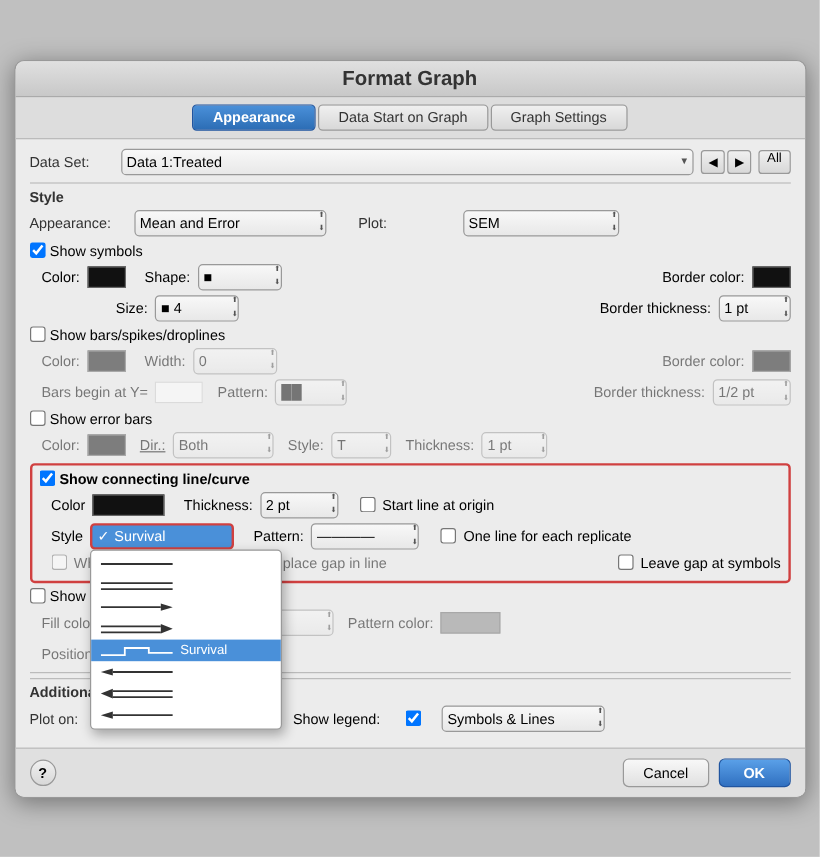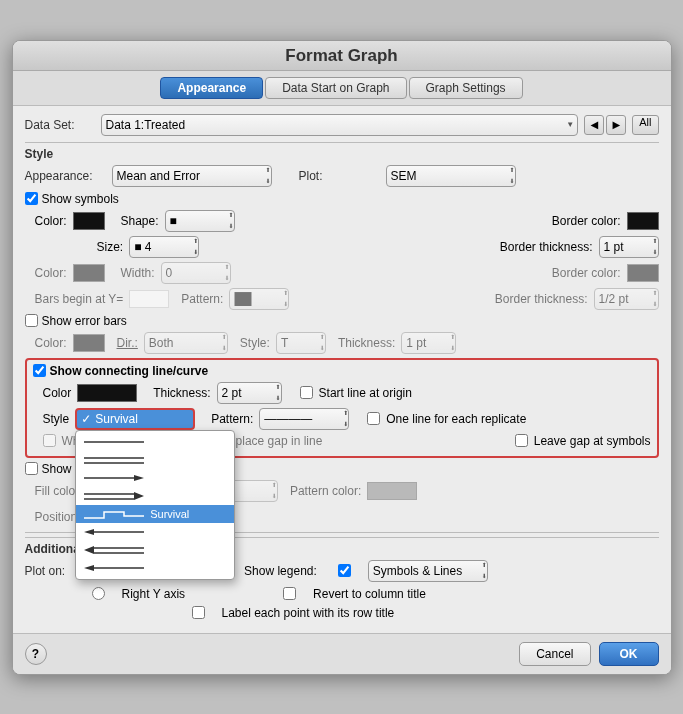--- a/index.html
+++ b/index.html
@@ -372,20 +372,24 @@
         </select>
       </div>
       <span style="margin-left:auto;">Border thickness:</span>
       <div class="inline-select">
         <select style="width:60px;">
           <option>1 pt</option>
         </select>
       </div>
     </div>
 
+    <div class="checkbox-row">
+      <input type="checkbox" style="">
+      <span>Show bars/spikes/droplines</span>
+    </div>
     <div class="sub-row disabled">
       <span>Color:</span>
       <div class="color-swatch"></div>
       <span style="margin-left:10px;">Width:</span>
       <div class="inline-select">
         <select style="width:70px;">
           <option>0</option>
         </select>
       </div>
       <span style="margin-left:auto;">Border color:</span>
@@ -561,37 +565,24 @@
 
     <div class="section-label">Additional options</div>
 
     <div class="row">
       <span class="label">Plot on:</span>
       <input type="radio" name="yaxis" checked="" style="">
       <span>Left Y axis</span>
       <span style="margin-left:30px;">Show legend:</span>
       <input type="checkbox" checked="" style="margin-left: 4px;">
       <div class="inline-select">
-        <select style="width:120px;">
+        <select style="width:136px;">
           <option>Symbols &amp; Lines</option>
         </select>
       </div>
-    </div>
-    <div class="row">
-      <span style="margin-left:50px;"></span>
-      <input type="radio" name="yaxis" style="">
-      <span>Right Y axis</span>
-      <span style="margin-left:60px;"></span>
-      <input type="checkbox" style="margin-left: 4px;">
-      <span>Revert to column title</span>
-    </div>
-    <div class="row">
-      <span style="margin-left:150px;"></span>
-      <input type="checkbox" style="">
-      <span>Label each point with its row title</span>
     </div>
   </div>
 
   <div class="bottom-bar">
     <div class="help-btn">?</div>
     <div class="action-btns">
       <button class="cancel-btn">Cancel</button>
       <button class="ok-btn">OK</button>
     </div>
   </div>

